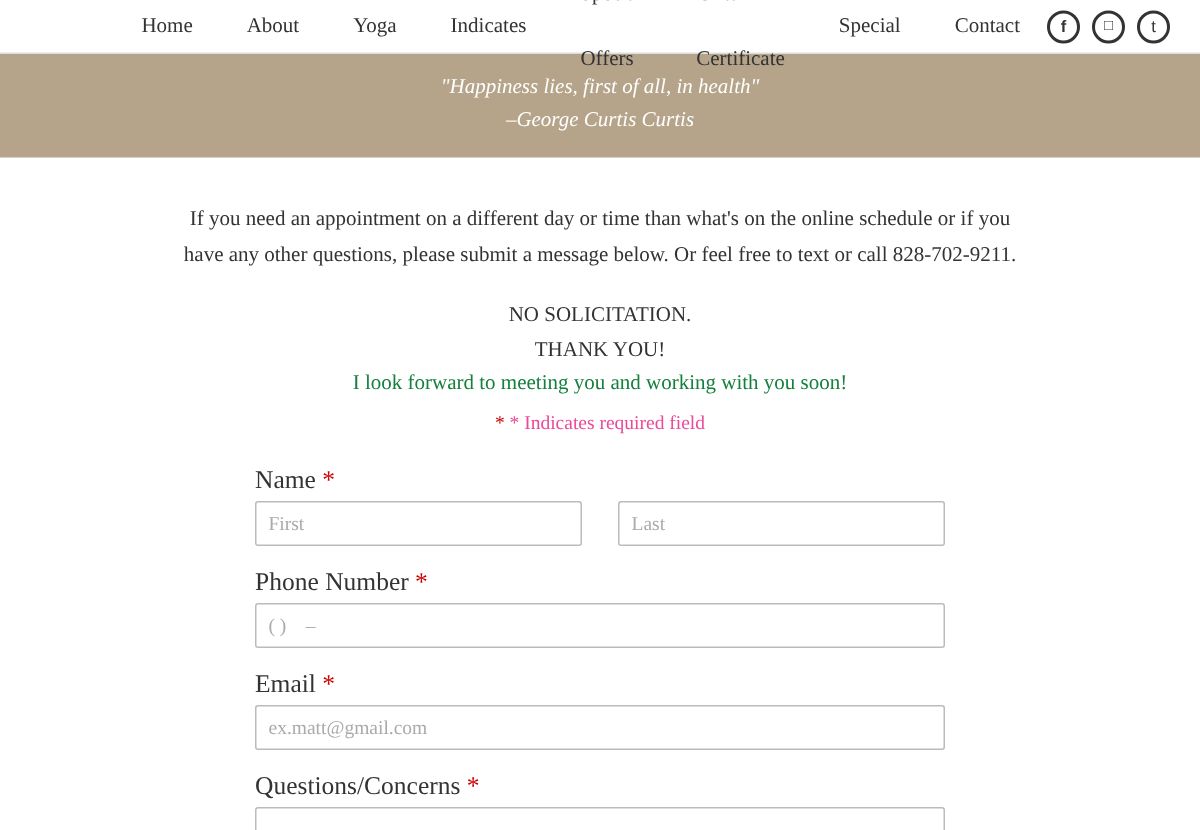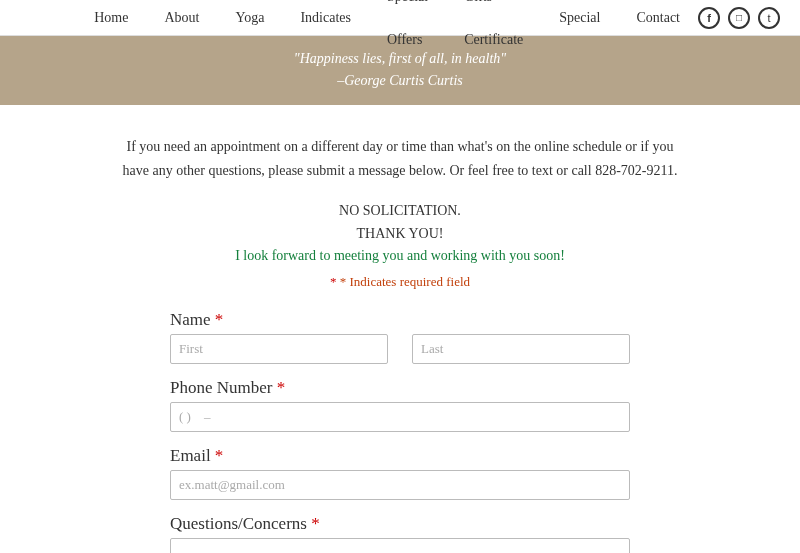--- a/index.html
+++ b/index.html
@@ -159,21 +159,21 @@
 
 <div class="hero-quote">
   <div>"Happiness lies, first of all, in health"</div>
   <div>–George Curtis Curtis</div>
 </div>
 
 <div class="main-content">
   <p class="intro-text">If you need an appointment on a different day or time than what's on the online schedule or if you have any other questions, please submit a message below. Or feel free to text or call 828-702-9211.</p>
   <p class="no-solicit">NO SOLICITATION.<br>THANK YOU!</p>
   <p class="looking-forward">I look forward to meeting you and working with you soon!</p>
-  <p class="required-note"><span>*</span> <span style="color:#c2410c;margin-top:25px;">* Indicates required field</span></p>
+  <p class="required-note"><span>*</span> <span style="color:#ec4899;margin-top:25px;">* Indicates required field</span></p>
 
   <form class="contact-form">
 
     <div class="form-group">
       <label class="form-label">
         <span>Name</span>
         <span class="required-star">*</span>
       </label>
       <div class="name-row">
         <input type="text" placeholder="First" style="">

